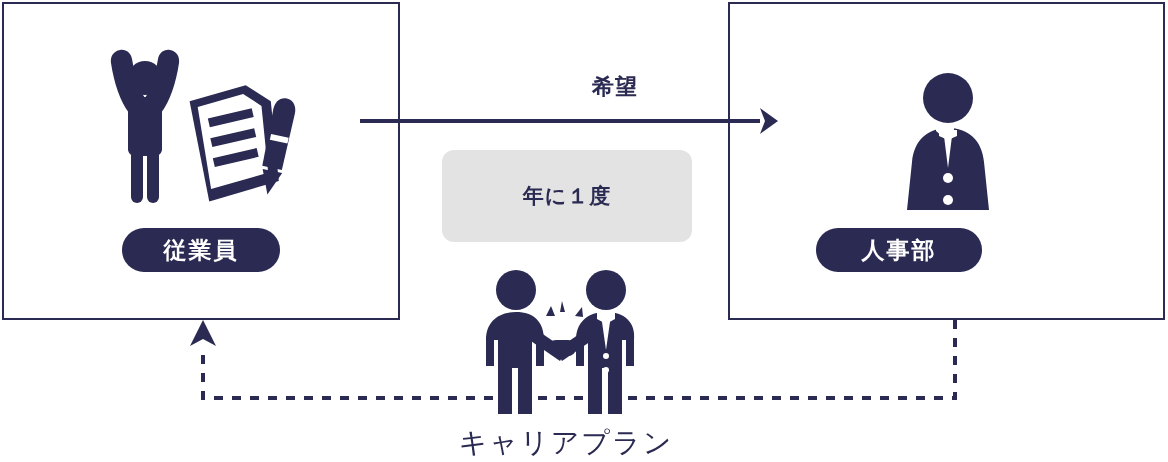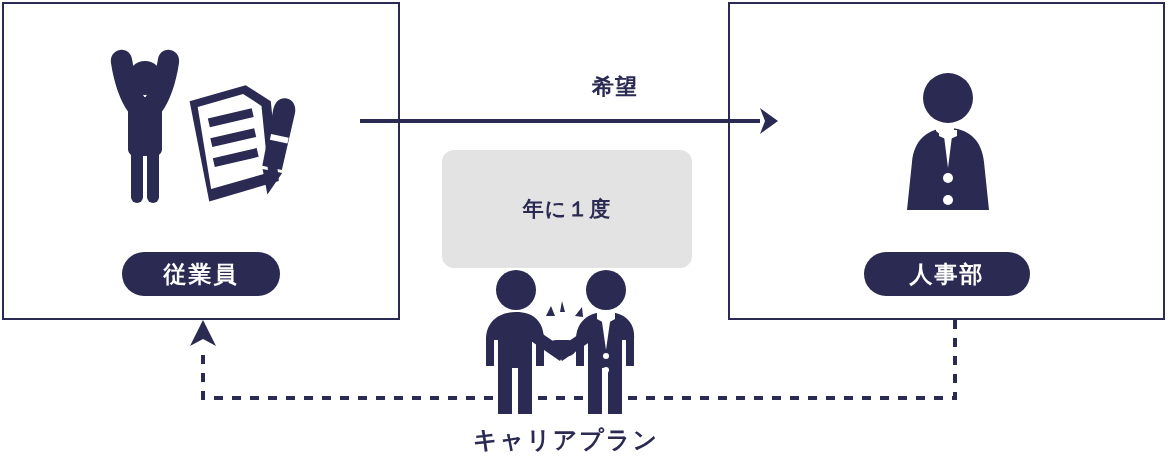--- a/index.html
+++ b/index.html
@@ -34,24 +34,23 @@
     box-sizing: border-box;
     background: #2a2a52;
     color: #ffffff;
     border-radius: 999px;
     display: flex;
     align-items: center;
     justify-content: center;
     font-weight: bold;
     letter-spacing: 2px;
     white-space: nowrap;
-    margin-top: 24px;
   }
   #pill-employee { left: 122px; top: 228px; width: 158px; height: 44px; font-size: 23px; }
-  #pill-hr       { left: 864px; top: 228px; width: 166px; height: 44px; font-size: 23px; }
+  #pill-hr       { left: 816px; top: 228px; width: 166px; height: 44px; font-size: 23px; }
 
   
   .icon-svg { position: absolute; display: block; }
   #icon-employee-person { left: 100px; top: 45px;  width: 90px;  height: 160px; }
   #icon-document-pen    { left: 185px; top: 80px;  width: 120px; height: 125px; }
   #icon-hr-person       { left: 898px; top: 60px;  width: 100px; height: 160px; }
   #icon-handshake       { left: 472px; top: 268px; width: 178px; height: 148px; }
 
   
   #arrow-request {
@@ -82,33 +81,33 @@
     letter-spacing: 1px;
     white-space: nowrap;
   }
   #label-career {
     position: absolute;
     left: 446px;
     top: 424px;
     width: 240px;
     text-align: center;
     color: #2a2a52;
-    font-size: 24px;
-    font-weight: bold;
+    font-size: 28px;
+    font-weight: normal;
     letter-spacing: 2px;
     white-space: nowrap;
   }
 
   
   #survey-note {
     position: absolute;
     left: 442px;
     top: 150px;
     width: 250px;
-    height: 118px;
+    height: 92px;
     box-sizing: border-box;
     background: #e3e3e3;
     border-radius: 12px;
     display: flex;
     flex-direction: column;
     align-items: center;
     justify-content: center;
     color: #2a2a52;
     font-size: 21px;
     font-weight: bold;

